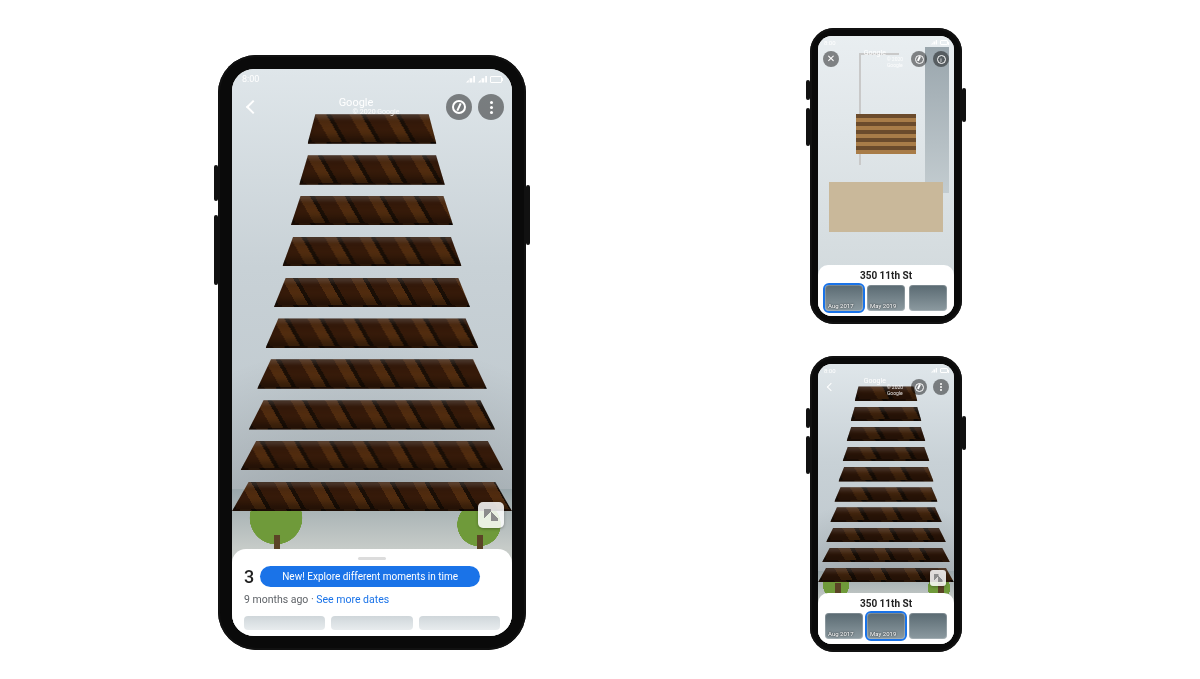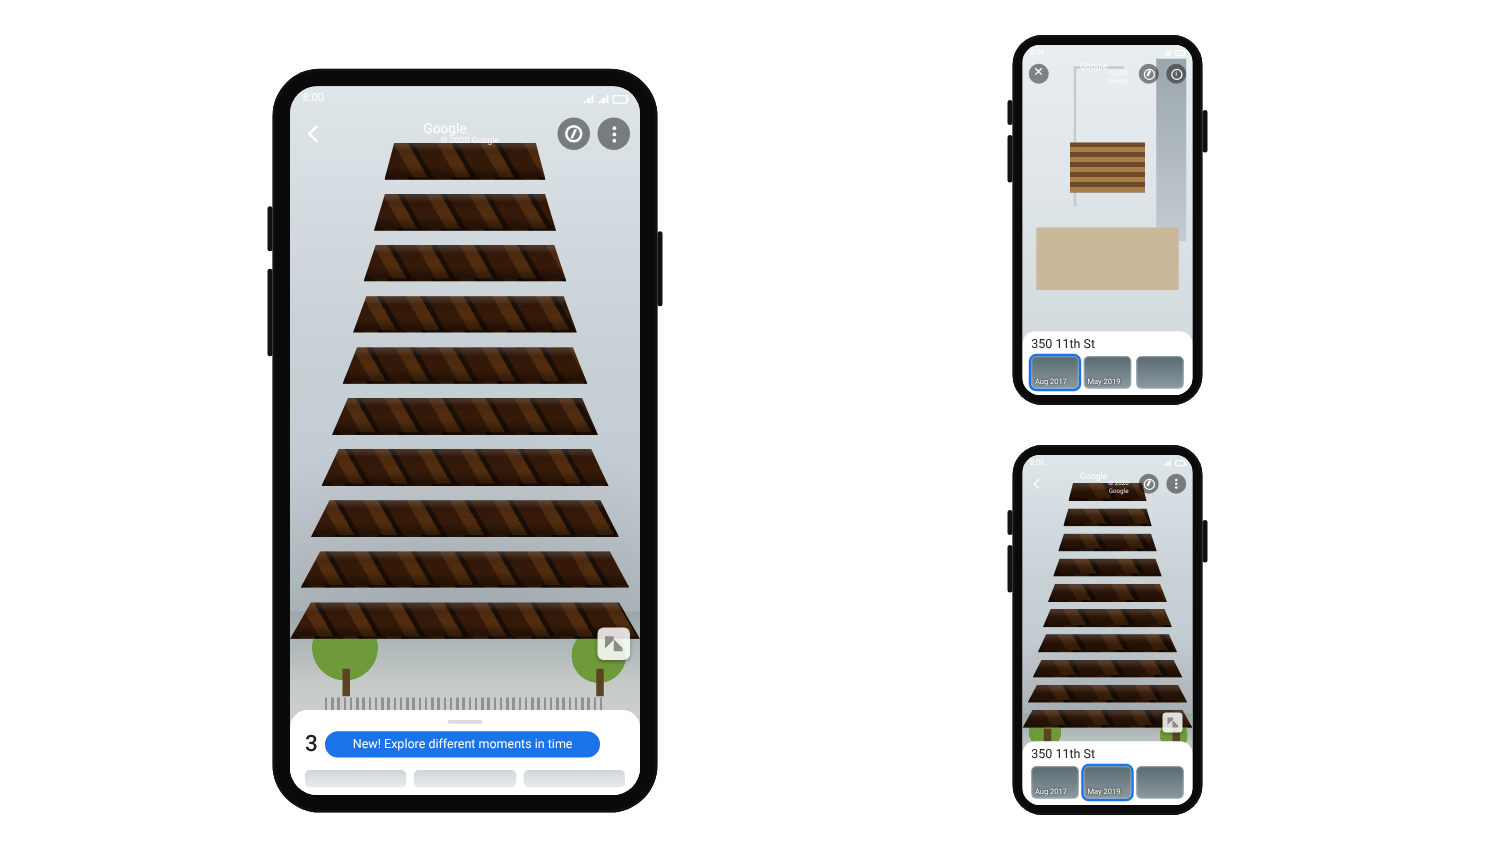--- a/index.html
+++ b/index.html
@@ -145,21 +145,21 @@
   .map-glyph{width:14px;height:12px;background:
      linear-gradient(135deg,#8c8c8c 0 50%, transparent 50%) left/7px 12px no-repeat,
      linear-gradient(45deg,#8c8c8c 0 50%, transparent 50%) right/7px 12px no-repeat;}
 
   
   .card-sm {
     position:absolute; left:0; right:0; bottom:0;
     background:#fff; border-top-left-radius:10px; border-top-right-radius:10px;
     padding:5px 7px 5px; z-index:6;
   }
-  .card-sm .addr { font-size:10px; font-weight:400; color:#222; margin-bottom:4px;}
+  .card-sm .addr { font-size:10px; font-weight:700; color:#222; margin-bottom:4px;text-align:center;}
   .card-sm .thumbs { display:flex; gap:4px; }
   .card-sm .th {
     flex:1; height:26px; border-radius:4px;
     background:linear-gradient(#5a6a72,#8c9aa0);
     position:relative;
     box-shadow: inset 0 0 0 1px rgba(255,255,255,.2);
   }
   .card-sm .th.sel { outline:2px solid #1a73e8; }
   .card-sm .th span {
     position:absolute; left:3px; bottom:2px; font-size:6px; color:#fff; text-shadow:0 0 2px #000;
@@ -251,20 +251,23 @@
       <div class="map-chip">
           <span class="map-glyph"></span>
         </div>
 
       <div class="card">
         <div class="handle"></div>
         <div class="titlerow">
           <span class="addr-num">3</span>
           <span class="tooltip">New! Explore different moments in time</span>
         </div>
+        <div class="meta">
+          <span>9 months ago</span><span> · </span><span class="link">See more dates</span>
+        </div>
         <div class="thumbrow">
           <div class="t"></div>
           <div class="t"></div>
           <div class="t"></div>
         </div>
       </div>
 
     </div>
   </div>
 

